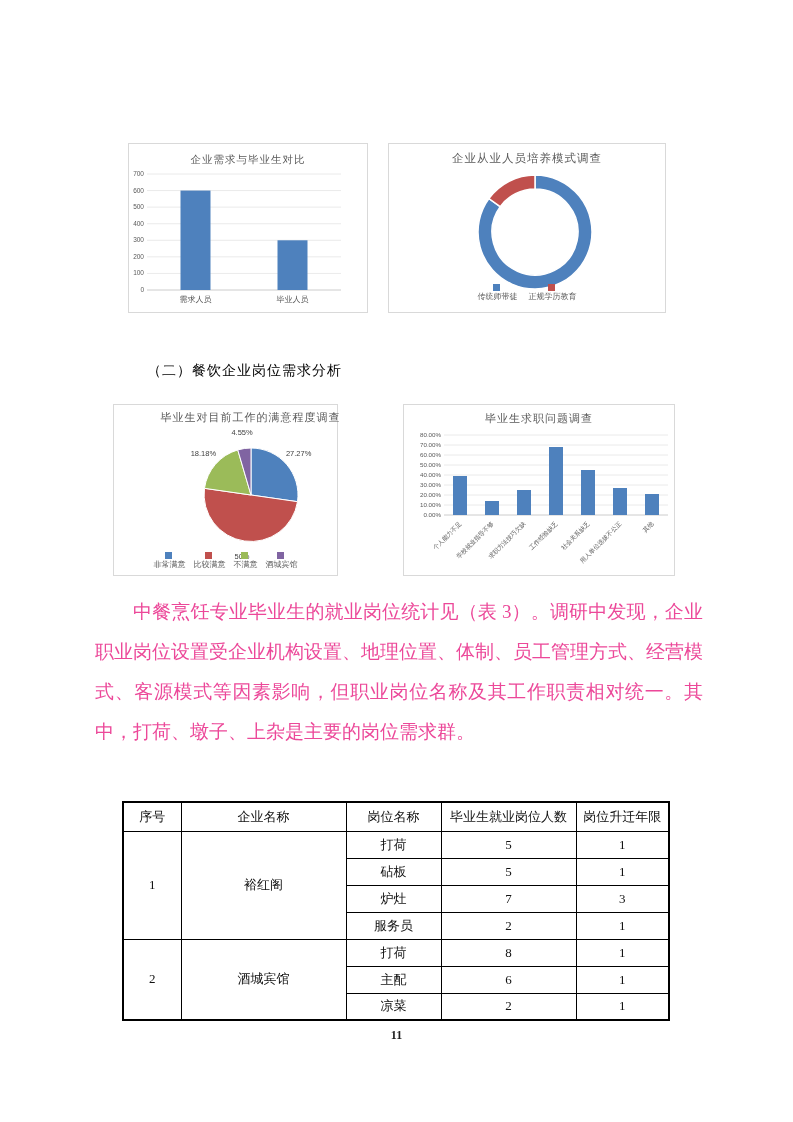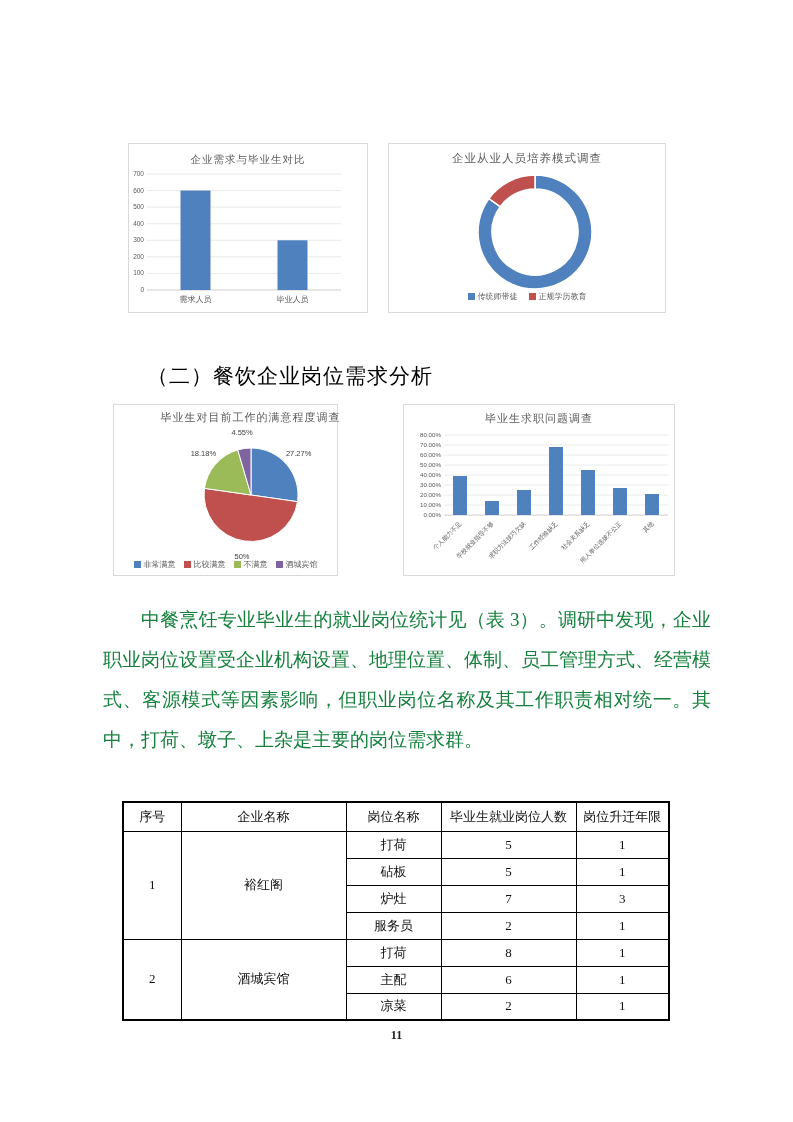--- a/index.html
+++ b/index.html
@@ -9,26 +9,26 @@
              font-family:"Liberation Sans", sans-serif;}
   #cb-demand{left:128px;top:143px;width:240px;height:170px;}
   #cb-training{left:388px;top:143px;width:278px;height:170px;}
   #cb-satisfaction{left:113px;top:404px;width:225px;height:172px;}
   #cb-problems{left:403px;top:404px;width:272px;height:172px;}
   .chart-box svg{display:block;}
   .chart-legend{position:absolute;left:0;right:0;bottom:6px;display:flex;justify-content:center;
                 gap:11px;font-size:8px;color:#595959;align-items:center;}
   #cb-training .chart-legend{bottom:10px;}
   #cb-satisfaction .chart-legend{bottom:5px;gap:8px;}
-  .legend-item{display:flex;align-items:center;}
+  .legend-item{display:flex;align-items:center;flex-direction:column;}
   .legend-swatch{display:inline-block;width:7px;height:7px;margin-right:3px;}
-  .section-heading{position:absolute;left:147px;top:362px;margin:0;font-size:21px;
+  .section-heading{position:absolute;left:147px;top:362px;margin:0;font-size:14px;
                    font-weight:500;letter-spacing:1px;color:#000;}
-  .body-paragraph{position:absolute;left:95px;top:592px;width:608px;margin:8px;
-                  font-size:19px;line-height:40px;text-align:justify;text-indent:2em;color:#15803d;}
+  .body-paragraph{position:absolute;left:95px;top:592px;width:608px;margin:0;
+                  font-size:19px;line-height:40px;text-align:justify;text-indent:2em;color:#ec4899;}
   .table-caption{position:absolute;left:0;top:772px;width:100%;text-align:center;
                  font-size:17px;font-weight:bold;color:#000;letter-spacing:1px;}
   .job-table{position:absolute;left:122px;top:801px;width:546px;border-collapse:collapse;
              table-layout:fixed;border:2px solid #000;}
   .job-table th,.job-table td{border:1px solid #000;text-align:center;vertical-align:middle;
              font-size:13px;font-weight:normal;padding:0;font-family:"Liberation Serif", serif;}
   .job-table thead tr{height:29px;margin-left:19px;}
   .job-table tbody tr{height:27px;}
   .idx-cell{font-weight:bold;}
   .idx-bottom{vertical-align:bottom;padding-bottom:5px;}

